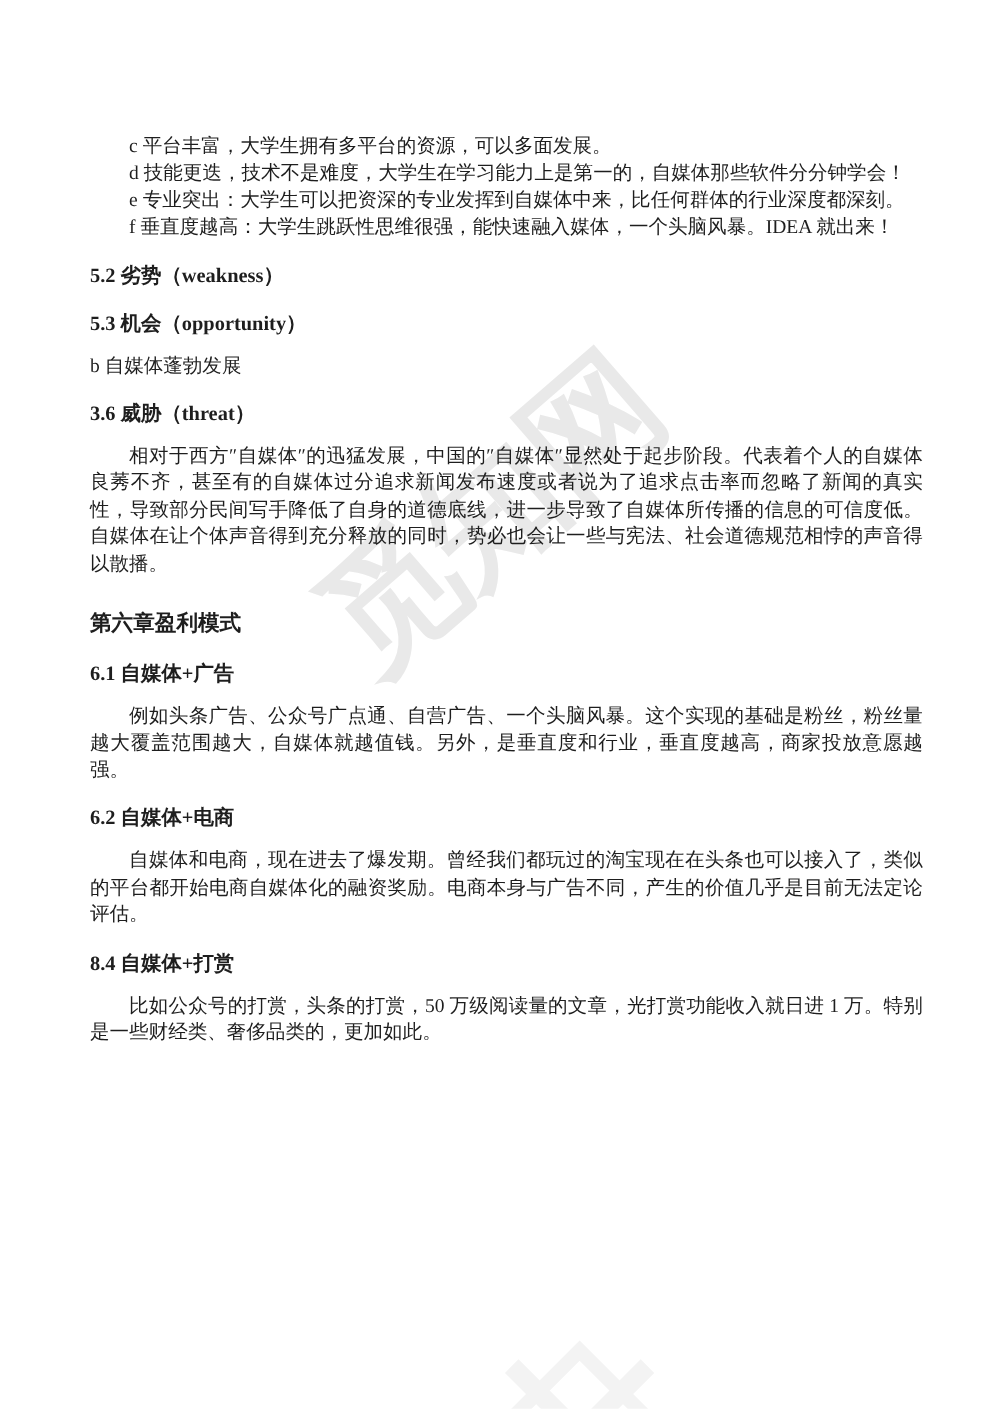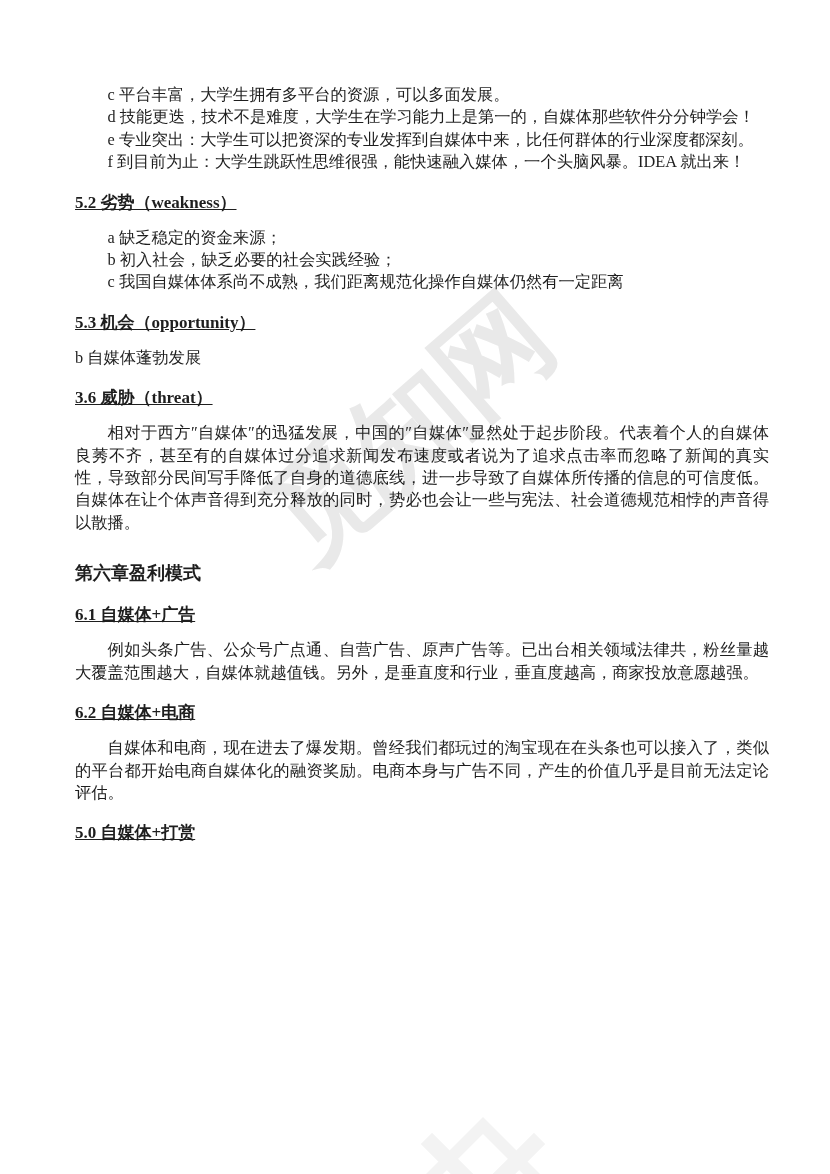--- a/index.html
+++ b/index.html
@@ -27,28 +27,28 @@
   }
   .logo-bar{
     position:absolute;left:0;top:-21px;width:160px;height:16px;
     background:var(--logo-color,#f3f3f3);
   }
   .logo-bar.a{transform:translate(-50%,-50%) rotate(45deg);}
   .logo-bar.b{transform:translate(-50%,-50%) rotate(-45deg);}
 
   
   .content{
-    position:absolute;left:75px;top:84px;width:694px;z-index:1;
+    position:absolute;left:75px;top:111px;width:694px;z-index:1;
     font-size:16.3px;line-height:22.4px;text-align:justify;
   }
   .para,.line{margin:0;padding:0;}
   .indent{text-indent:2em;}
   .heading{
     font-size:17px;line-height:23px;font-weight:bold;
-    margin:17px 0 13px;text-align:left;text-indent:0;text-decoration:underline;
+    margin:17px 0 13px;text-align:left;text-indent:0;
   }
   .chapter{
     font-size:18px;line-height:24px;font-weight:bold;
     margin:28px 0 13px;text-indent:0;font-family:Liberation Mono, monospace;
   }
 </style>
 </head>
 <body>
 
 <div class="page">
@@ -60,33 +60,29 @@
       <div class="logo-bar a"></div>
       <div class="logo-bar b"></div>
     </div>
   </div>
 
   <div class="content">
       <div>
         <div class="line indent">c 平台丰富，大学生拥有多平台的资源，可以多面发展。</div>
         <div class="line indent">d 技能更迭，技术不是难度，大学生在学习能力上是第一的，自媒体那些软件分分钟学会！</div>
         <div class="line indent">e 专业突出：大学生可以把资深的专业发挥到自媒体中来，比任何群体的行业深度都深刻。</div>
-        <div class="line indent">f 到目前为止：大学生跳跃性思维很强，能快速融入媒体，一个头脑风暴。IDEA 就出来！</div>
+        <div class="line indent">f 垂直度越高：大学生跳跃性思维很强，能快速融入媒体，一个头脑风暴。IDEA 就出来！</div>
       </div>
       <div class="heading">5.2 劣势（weakness）</div>
-      <div>
-        <div class="line indent">a 缺乏稳定的资金来源；</div>
-        <div class="line indent">b 初入社会，缺乏必要的社会实践经验；</div>
-        <div class="line indent">c 我国自媒体体系尚不成熟，我们距离规范化操作自媒体仍然有一定距离</div>
-      </div>
       <div class="heading">5.3 机会（opportunity）</div>
       <div class="line">b 自媒体蓬勃发展</div>
       <div class="heading">3.6 威胁（threat）</div>
       <div class="para indent">相对于西方″自媒体″的迅猛发展，中国的″自媒体″显然处于起步阶段。代表着个人的自媒体良莠不齐，甚至有的自媒体过分追求新闻发布速度或者说为了追求点击率而忽略了新闻的真实性，导致部分民间写手降低了自身的道德底线，进一步导致了自媒体所传播的信息的可信度低。自媒体在让个体声音得到充分释放的同时，势必也会让一些与宪法、社会道德规范相悖的声音得以散播。</div>
       <div class="chapter">第六章盈利模式</div>
       <div class="heading">6.1 自媒体+广告</div>
-      <div class="para indent">例如头条广告、公众号广点通、自营广告、原声广告等。已出台相关领域法律共，粉丝量越大覆盖范围越大，自媒体就越值钱。另外，是垂直度和行业，垂直度越高，商家投放意愿越强。</div>
+      <div class="para indent">例如头条广告、公众号广点通、自营广告、一个头脑风暴。这个实现的基础是粉丝，粉丝量越大覆盖范围越大，自媒体就越值钱。另外，是垂直度和行业，垂直度越高，商家投放意愿越强。</div>
       <div class="heading">6.2 自媒体+电商</div>
       <div class="para indent">自媒体和电商，现在进去了爆发期。曾经我们都玩过的淘宝现在在头条也可以接入了，类似的平台都开始电商自媒体化的融资奖励。电商本身与广告不同，产生的价值几乎是目前无法定论评估。</div>
-      <div class="heading">5.0 自媒体+打赏</div>
+      <div class="heading">8.4 自媒体+打赏</div>
+      <div class="para indent">比如公众号的打赏，头条的打赏，50 万级阅读量的文章，光打赏功能收入就日进 1 万。特别是一些财经类、奢侈品类的，更加如此。</div>
     </div>
 
 </div>
 
 </body></html>

